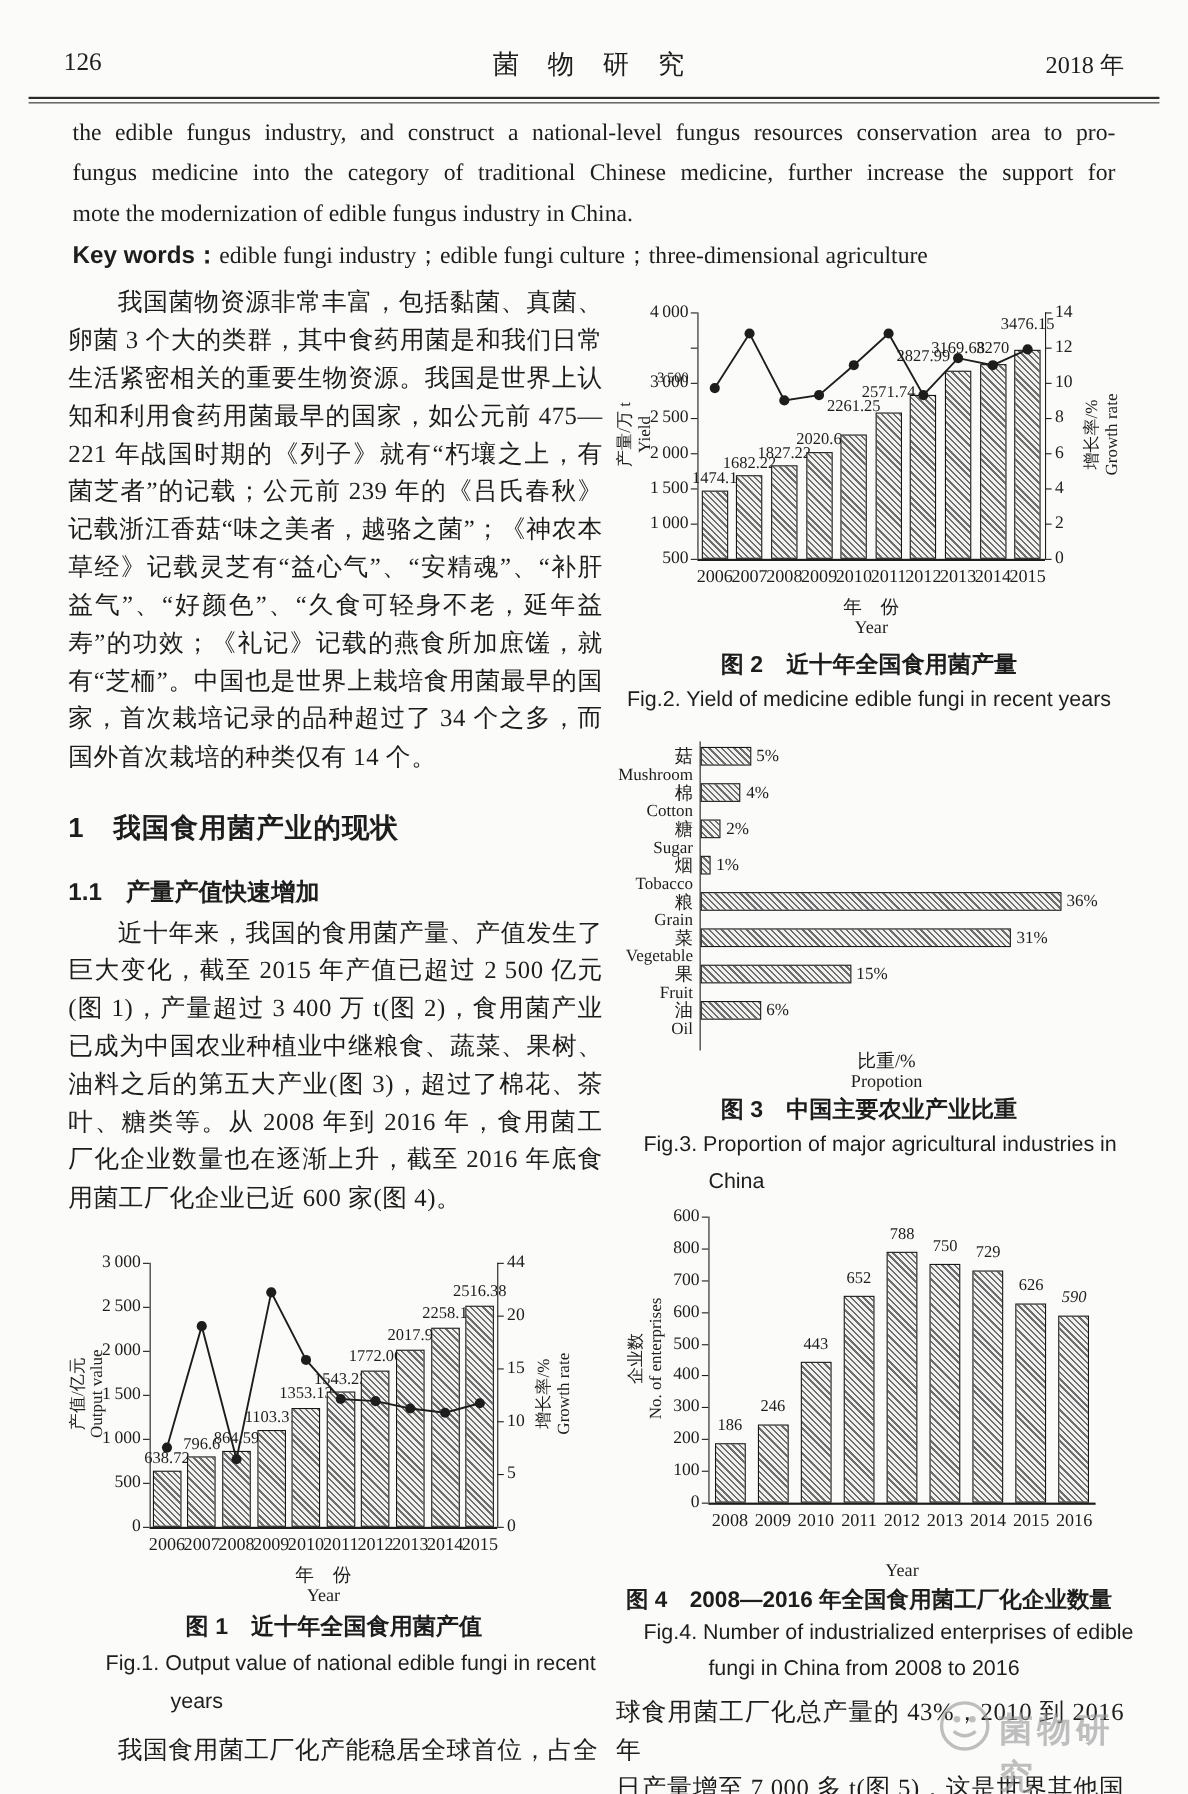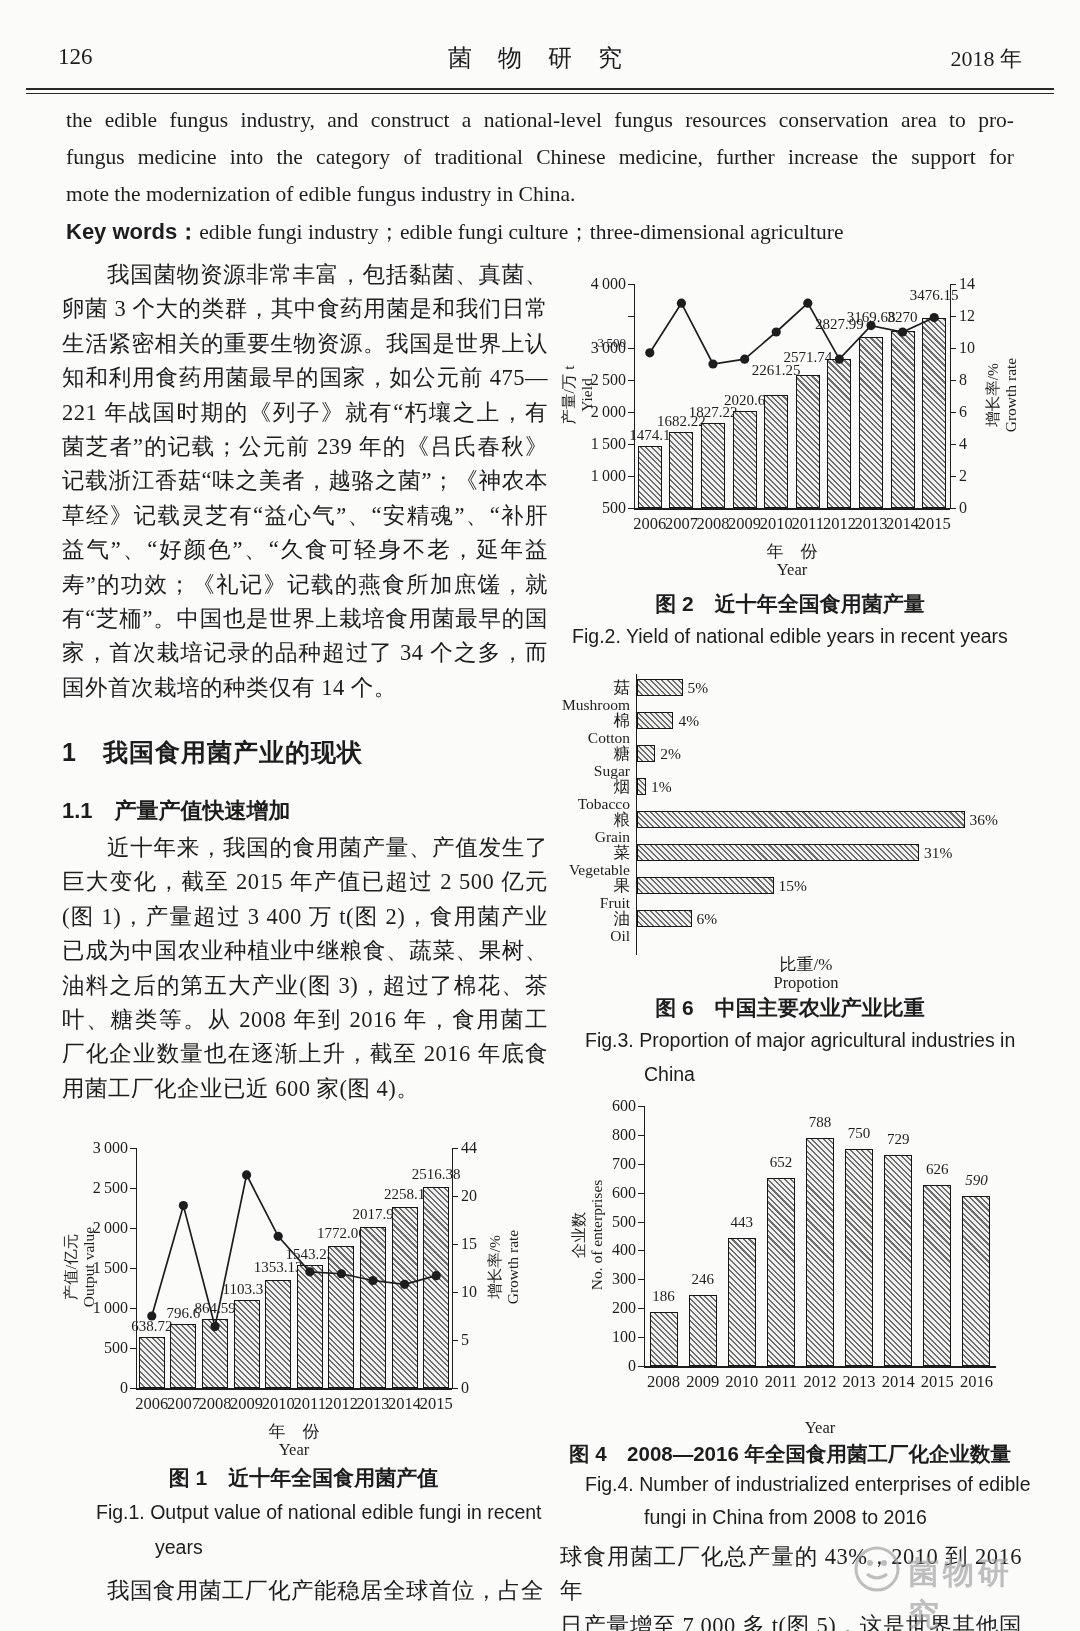--- a/index.html
+++ b/index.html
@@ -210,21 +210,21 @@
         <circle cx="374.20000000000005" cy="53.60000000000001" r="4.6" fill="#1d1d1d"></circle>
       </svg>
       <div style="position: absolute; left: -112px; top: 113px; width: 260px; text-align: center; font-size: 15.5px; line-height: 18px; transform: rotate(-90deg); transform-origin: center center; white-space: pre-line;">产量/万 t
 Yield</div>
       <div style="position: absolute; left: 312px; top: 113px; width: 260px; text-align: center; font-size: 15.5px; line-height: 18px; transform: rotate(-90deg); transform-origin: center center; white-space: pre-line;">增长率/%
 Growth rate</div>
       <div style="position: absolute; left: 74px; top: 276px; width: 316px; text-align: center; font-size: 17px;">年　份</div>
       <div style="position: absolute; left: 74px; top: 296px; width: 316px; text-align: center; font-size: 16.5px;">Year</div>
     </div>
   <div class="abs cap-zh" style="left:560px;top:590px;width:460px;">图 2　近十年全国食用菌产量</div>
-  <div class="abs cap-en" style="left:545px;top:625px;width:490px;text-align:center;">Fig.2. Yield of national edible years in recent years</div>
+  <div class="abs cap-en" style="left:545px;top:625px;width:490px;text-align:center;">Fig.2. Yield of medicine edible fungi in recent years</div>
 
   <div id="fig3-chart" class="chart serif" style="left:560px;top:652px;width:460px;height:338px;">
       <div style="position: absolute; left: 76px; top: 22px; width: 0px; height: 281px; border-left: 1.5px solid rgb(29, 29, 29);"></div>
       <div style="position: absolute; left: 0px; top: 25px; width: 70px; text-align: right; font-size: 16.5px;">菇</div>
       <div style="position: absolute; left: 0px; top: 44px; width: 70px; text-align: right; font-size: 15.5px;">Mushroom</div>
       <div class="hbar" style="position: absolute; left: 77px; top: 27px; width: 45.5px; height: 17px;"></div>
       <div style="position: absolute; left: 127.5px; top: 27px; font-size: 15.5px;">5%</div>
       <div style="position: absolute; left: 0px; top: 58px; width: 70px; text-align: right; font-size: 16.5px;">棉</div>
       <div style="position: absolute; left: 0px; top: 77px; width: 70px; text-align: right; font-size: 15.5px;">Cotton</div>
       <div class="hbar" style="position: absolute; left: 77px; top: 60px; width: 36.4px; height: 17px;"></div>
@@ -249,21 +249,21 @@
       <div style="position: absolute; left: 0px; top: 242px; width: 70px; text-align: right; font-size: 15.5px;">Fruit</div>
       <div class="hbar" style="position: absolute; left: 77px; top: 225px; width: 136.5px; height: 17px;"></div>
       <div style="position: absolute; left: 218.5px; top: 225px; font-size: 15.5px;">15%</div>
       <div style="position: absolute; left: 0px; top: 256px; width: 70px; text-align: right; font-size: 16.5px;">油</div>
       <div style="position: absolute; left: 0px; top: 275px; width: 70px; text-align: right; font-size: 15.5px;">Oil</div>
       <div class="hbar" style="position: absolute; left: 77px; top: 258px; width: 54.6px; height: 17px;"></div>
       <div style="position: absolute; left: 136.6px; top: 258px; font-size: 15.5px;">6%</div>
       <div style="position: absolute; left: 136px; top: 301px; width: 220px; text-align: center; font-size: 17px;">比重/%</div>
       <div style="position: absolute; left: 136px; top: 321px; width: 220px; text-align: center; font-size: 16.5px;">Propotion</div>
     </div>
-  <div class="abs cap-zh" style="left:560px;top:994px;width:460px;">图 6　中国主要农业产业比重</div>
+  <div class="abs cap-zh" style="left:560px;top:994px;width:460px;">图 3　中国主要农业产业比重</div>
   <div class="abs cap-en" style="left:585px;top:1029px;">Fig.3. Proportion of major agricultural industries in</div>
   <div class="abs cap-en" style="left:644px;top:1063px;">China</div>
 
   <div id="fig4-chart" class="chart serif" style="left:560px;top:1076px;width:460px;height:362px;">
       <div style="position: absolute; left: 84px; top: 30px; width: 0px; height: 260px; border-left: 1.6px solid rgb(29, 29, 29);"></div>
       <div style="position: absolute; left: 84px; top: 290px; width: 352px; height: 0px; border-top: 2px solid rgb(29, 29, 29);"></div>
       <div style="position: absolute; left: 78px; top: 290px; width: 6px; height: 0px; border-top: 1.3px solid rgb(29, 29, 29);"></div>
       <div style="position: absolute; left: 28px; top: 281px; width: 48px; text-align: right; font-size: 16px;">0</div>
       <div style="position: absolute; left: 78px; top: 261.111px; width: 6px; height: 0px; border-top: 1.3px solid rgb(29, 29, 29);"></div>
       <div style="position: absolute; left: 28px; top: 252.111px; width: 48px; text-align: right; font-size: 16px;">100</div>

